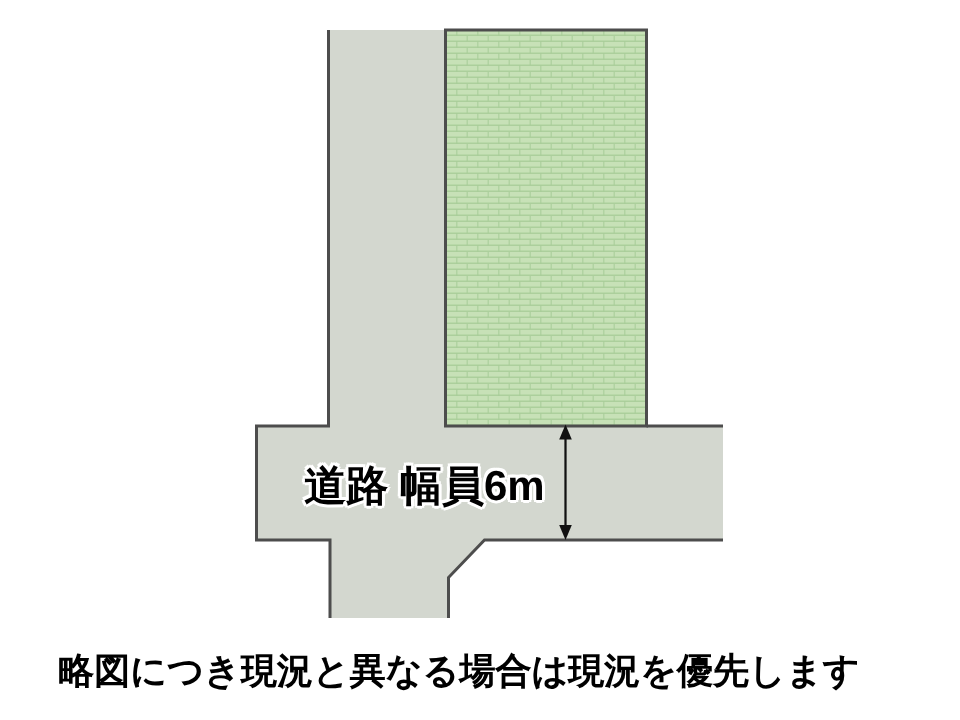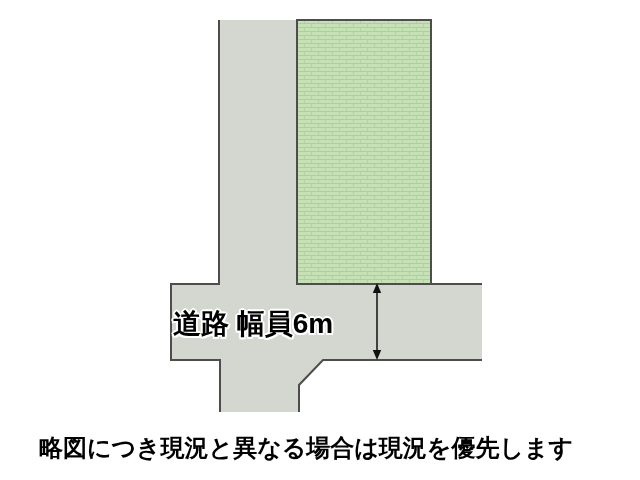--- a/index.html
+++ b/index.html
@@ -32,20 +32,21 @@
   }
   .plot-label{
     left:297px;top:117px;width:134px;
     text-align:center;
     font-size:21px;line-height:23.5px;
     letter-spacing:0;
   }
   .plot-label .title{font-size:23px;}
   .road-label{
     left:173px;top:309px;width:220px;
+    text-align:center;
     font-size:28px;line-height:30px;
   }
   .caption{
     left:0;top:434px;width:612px;
     text-align:center;
     font-size:24px;line-height:28px;
     font-weight:bold;
   }
 </style>
 </head>

